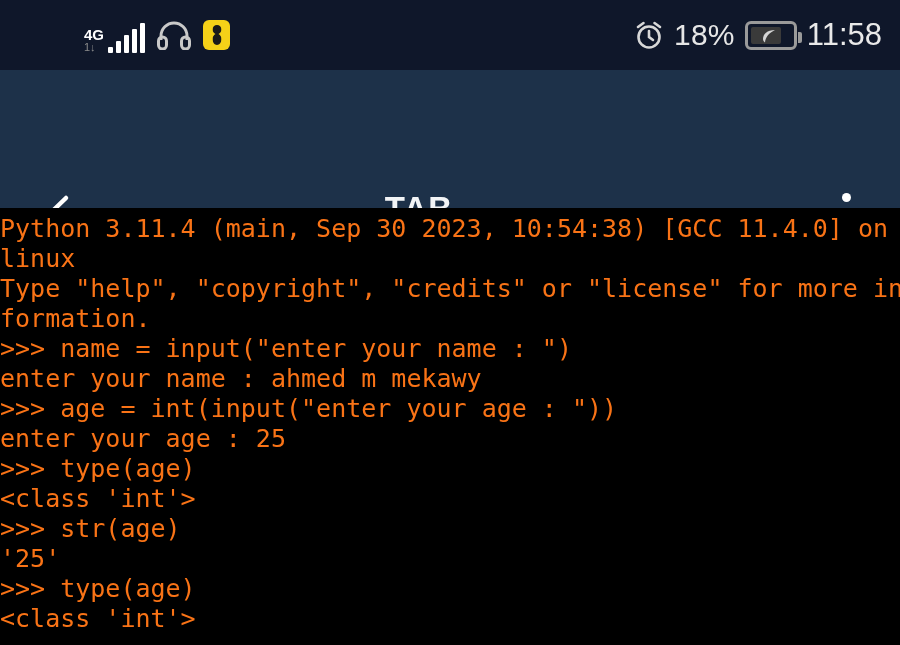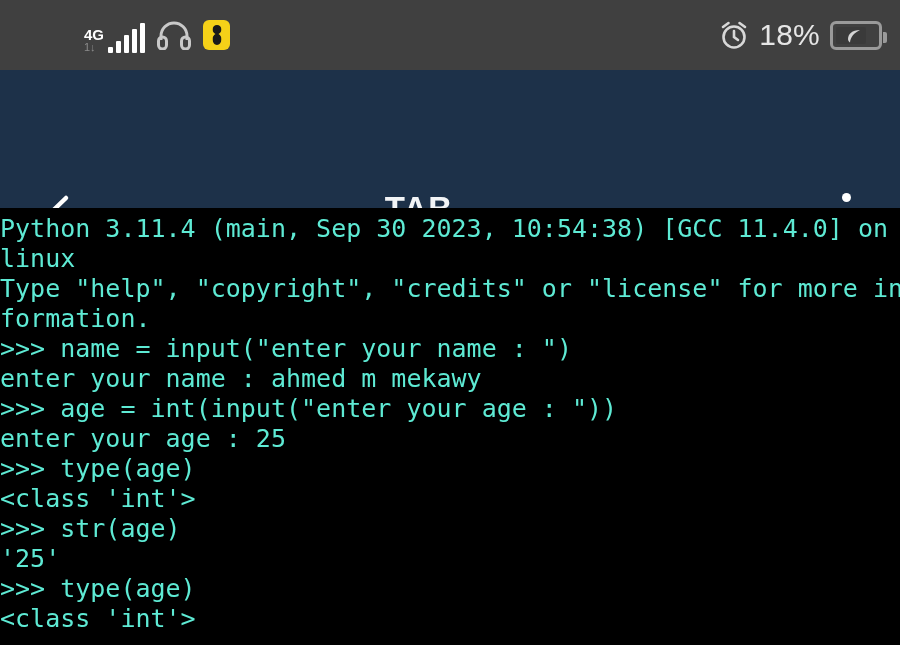--- a/index.html
+++ b/index.html
@@ -21,21 +21,21 @@
     background: #000000;
     overflow: hidden;
   }
 
   
   #status-bar {
     position: absolute;
     left: 0; top: 0;
     width: 900px;
     height: 70px;
-    background: #404040;
+    background: #0f172a;
     display: flex;
     align-items: center;
     box-sizing: border-box;
     padding: 0 18px 0 0;
   }
   .sb-left {
     display: flex;
     align-items: center;
     gap: 12px;
     margin-left: 84px;
@@ -206,21 +206,21 @@
     position: absolute;
     left: 0; top: 208px;
     width: 900px;
     height: 437px;
     background: #000000;
     overflow: hidden;
   }
   #terminal-output {
     margin: 0;
     padding: 6px 0 0 0;
-    color: #5eead4;
+    color: #f97316;
     font-family: "DejaVu Sans Mono", "Liberation Mono", monospace;
     font-size: 25px;
     line-height: 30px;
     white-space: pre;
     letter-spacing: 0px;
   }
   .term-line { display: block; height: 30px; }
 </style>
 </head>
 <body>
@@ -265,20 +265,21 @@
 
       <span class="sb-text">18%</span>
 
       <div class="battery">
         <div class="fill"></div>
         <svg class="leaf" viewBox="0 0 16 16">
           <path d="M14 2 C6 2 2 6 2 11 C2 12.5 2.8 13.8 4 14.5 C4.5 9 8 5 14 2 Z" fill="#d4d4d4"></path>
         </svg>
       </div>
 
+      <span class="sb-clock-text">11:58</span>
     </div>
   </div>
 
   <div id="app-bar">
     <div id="back-button">
       <svg width="52" height="40" viewBox="0 0 52 40">
         <path d="M48 20 H6" stroke="#ffffff" stroke-width="4.5" stroke-linecap="round" fill="none"></path>
         <path d="M20 6 L5.5 20 L20 34" stroke="#ffffff" stroke-width="4.5" stroke-linecap="round" stroke-linejoin="round" fill="none"></path>
       </svg>
     </div>

